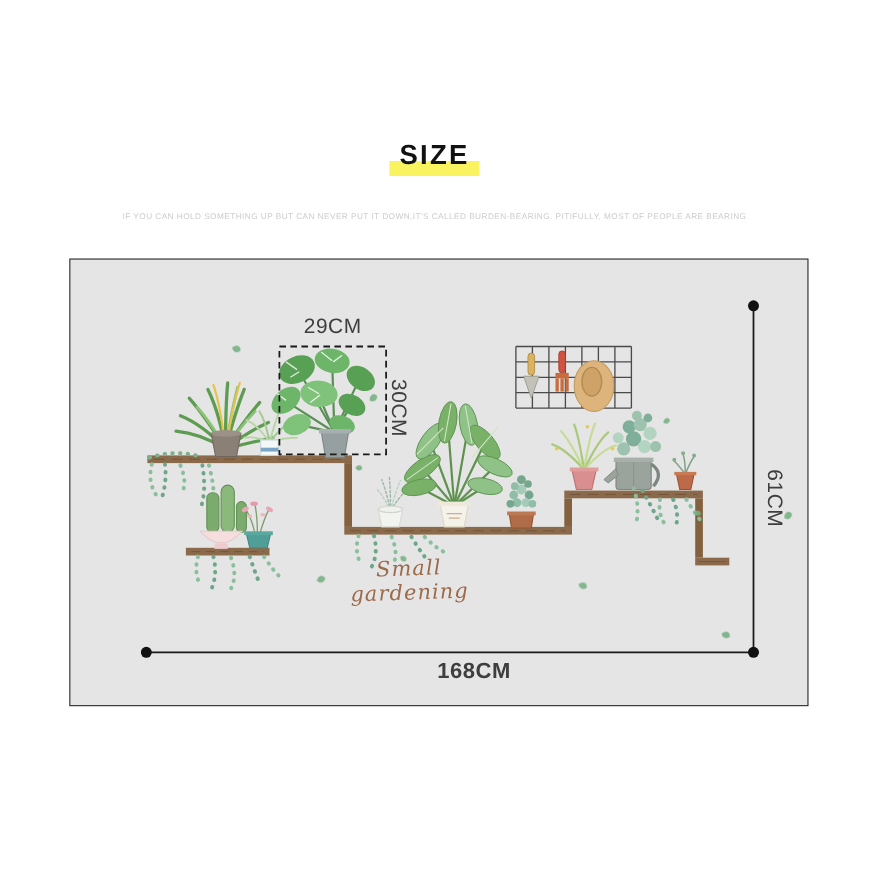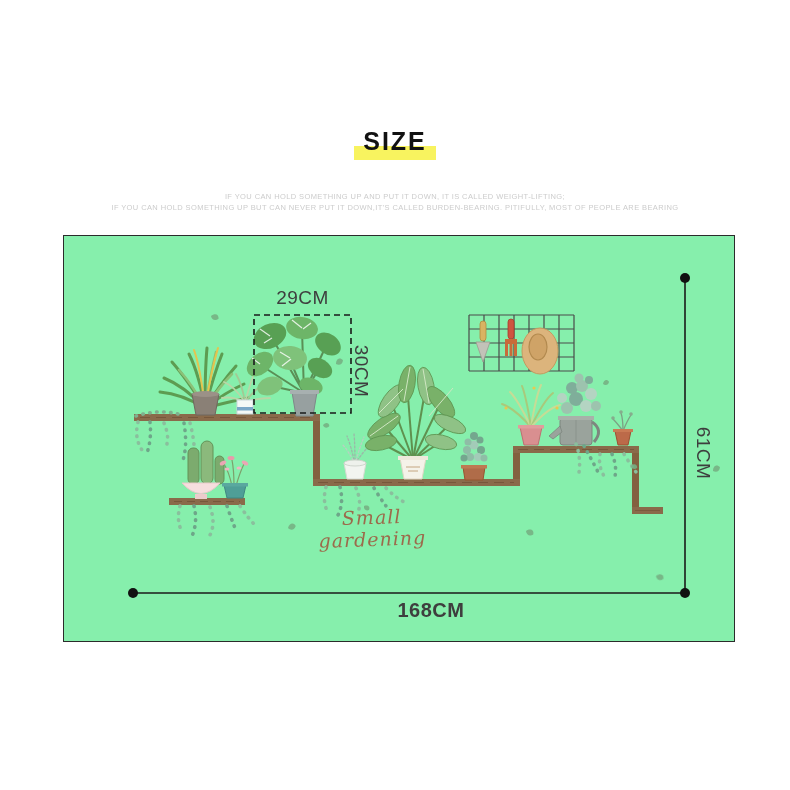--- a/index.html
+++ b/index.html
@@ -10,21 +10,21 @@
   .size-title {
     display:inline-block; font-size:25px; font-weight:bold; letter-spacing:2px; color:#121212;
     padding:0 9px 4px 9px;
     background:linear-gradient(180deg, rgba(0,0,0,0) 58%, #f8f35f 58%);
   }
 
   .captions { position:absolute; top:191px; left:0; width:100%; text-align:center;
     color:#cccccc; font-size:7.5px; letter-spacing:.4px; line-height:11px; }
 
   .diagram { position:absolute; left:63px; top:235px; width:672px; height:407px;
-    border:1px solid #2b2b2b; box-sizing:border-box; background:#86efac; }
+    border:1px solid #2b2b2b; box-sizing:border-box; background:#e5e5e5; }
   svg.art { position:absolute; left:0; top:0; display:block; }
 
   .m-label { position:absolute; color:#3e3e3e; font-size:19px; letter-spacing:.5px; text-align:center; line-height:20px; }
   .l29  { left:190px; top:52px;  width:97px; }
   .l30  { left:265px; top:125px; width:64px; transform:rotate(90deg); }
   .l61  { left:607px; top:207px; width:64px; transform:rotate(90deg); }
   .l168 { left:313px; top:364px; width:108px; font-size:20px;font-weight:bold; }
 
   .script-label { position:absolute; left:223px; top:270px; width:170px; text-align:center;
     font-family:"DejaVu Serif", serif; font-style:italic; font-size:19px; color:#9c6a4b;
@@ -36,21 +36,20 @@
 </head>
 <body>
 
 <div class="canvas">
 
   <div class="size-title-wrap">
     <span class="size-title">SIZE</span>
   </div>
 
   <div class="captions">
-    <div>IF YOU CAN HOLD SOMETHING UP AND PUT IT DOWN, IT IS CALLED WEIGHT-LIFTING;</div>
     <div>IF YOU CAN HOLD SOMETHING UP BUT CAN NEVER PUT IT DOWN,IT'S CALLED BURDEN-BEARING. PITIFULLY, MOST OF PEOPLE ARE BEARING</div>
   </div>
 
   <div class="diagram">
 
     <svg class="art" width="670" height="405" viewBox="0 0 670 405">
 
       <defs>
         <path id="tinyleaf" d="M0,0 C2.5,-4.5 7,-4.5 8,0 C6,3.5 2,3.5 0,0 Z"></path>
       </defs>

